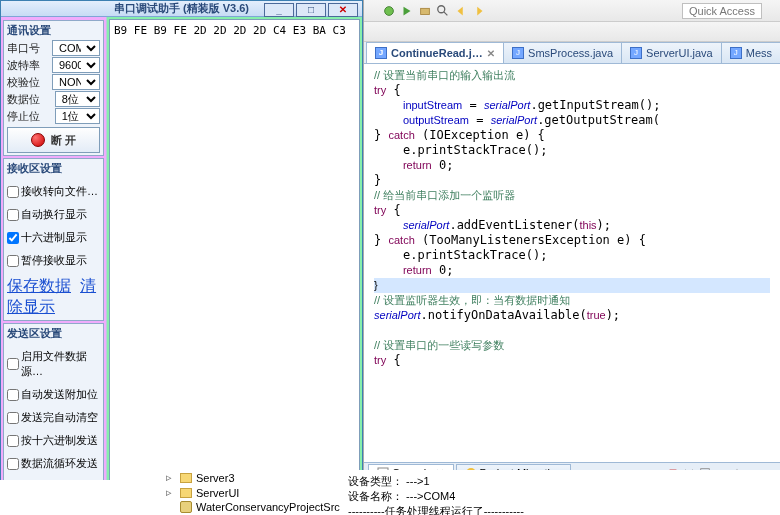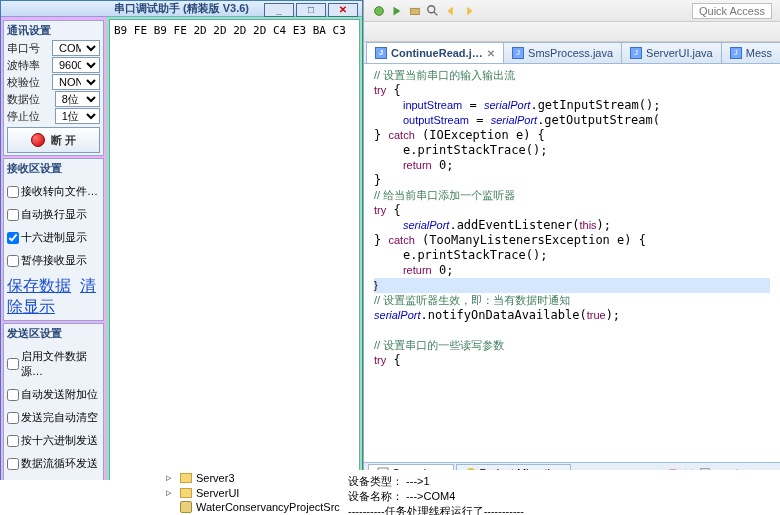--- a/index.html
+++ b/index.html
@@ -27,21 +27,21 @@
 .rx-area { flex: 1; border: 1px solid #7f9db9; margin: 2px; background: #fff; padding: 4px; font-family: Consolas, monospace; font-size: 11px; overflow: auto; }
 .tx-row { display: flex; align-items: center; margin: 2px; }
 .tx-input { flex: 1; border: 1px solid #7f9db9; height: 30px; padding: 4px; font-family: Consolas, monospace; font-size: 12px; }
 .tx-btn { width: 68px; height: 30px; border: 1px solid #7f9db9; background: linear-gradient(#fefefe,#dce8f5); font-weight: bold; margin-left: 2px; }
 .statusbar { height: 20px; background: linear-gradient(#fafcfe,#e1eaf5); border-top: 1px solid #b0c4de; display: flex; align-items: center; padding: 0 6px; gap: 18px; color: #222; }
 .status-ok::before { content: ""; display: inline-block; width: 10px; height: 10px; background: #2a9f2a; border-radius: 50%; margin-right: 4px; vertical-align: middle; border: 1px solid #1a701a; }
 .reset-btn { border: 1px solid #7f9db9; background: linear-gradient(#fefefe,#dce8f5); padding: 1px 6px; margin-left: auto; }
 .interval-input { width: 16px; text-align: center; }
 
 .right-ide { flex: 1; display: flex; flex-direction: column; background: #fff; border-left: 1px solid #aaa; }
-.ide-toolbar { height: 22px; background: linear-gradient(#f5f5f5,#e8e8e8); display: flex; align-items: center; padding: 0 8px; gap: 4px; border-bottom: 1px solid #ccc; justify-content: flex-end; }
+.ide-toolbar { height: 22px; background: linear-gradient(#f5f5f5,#e8e8e8); display: flex; align-items: center; padding: 0 18px; gap: 4px; border-bottom: 1px solid #ccc; justify-content: flex-end; }
 .ide-icon { width: 14px; height: 14px; display: inline-block; }
 .quick-access { border: 1px solid #bfbfbf; background: #fff; padding: 1px 6px; color: #777; }
 .ide-toolbar2 { height: 20px; background: linear-gradient(#f5f5f5,#e8e8e8); border-bottom: 1px solid #ccc; }
 .tabs { display: flex; background: #e6eef7; height: 22px; border-bottom: 1px solid #9fb9d6; padding-left: 2px; }
 .tab { display: flex; align-items: center; padding: 0 8px; border: 1px solid #9fb9d6; border-bottom: none; margin-right: -1px; background: linear-gradient(#eef4fb,#d9e6f4); color: #2a4a7a; height: 21px; gap: 4px; }
 .tab.active { background: #fff; font-weight: bold; }
 .tab .x { color: #888; font-size: 10px; }
 .j-icon { width: 12px; height: 12px; background: #74a7ff; border: 1px solid #3d6fc7; font-size: 8px; color: #fff; text-align: center; line-height: 10px; }
 .code { flex: 1; background: #fff; padding: 4px 10px; font-family: Consolas, monospace; font-size: 12px; line-height: 15px; overflow: hidden; white-space: pre; }
 .kw { color: #7f0055; font-weight: normal; text-align: right; }

